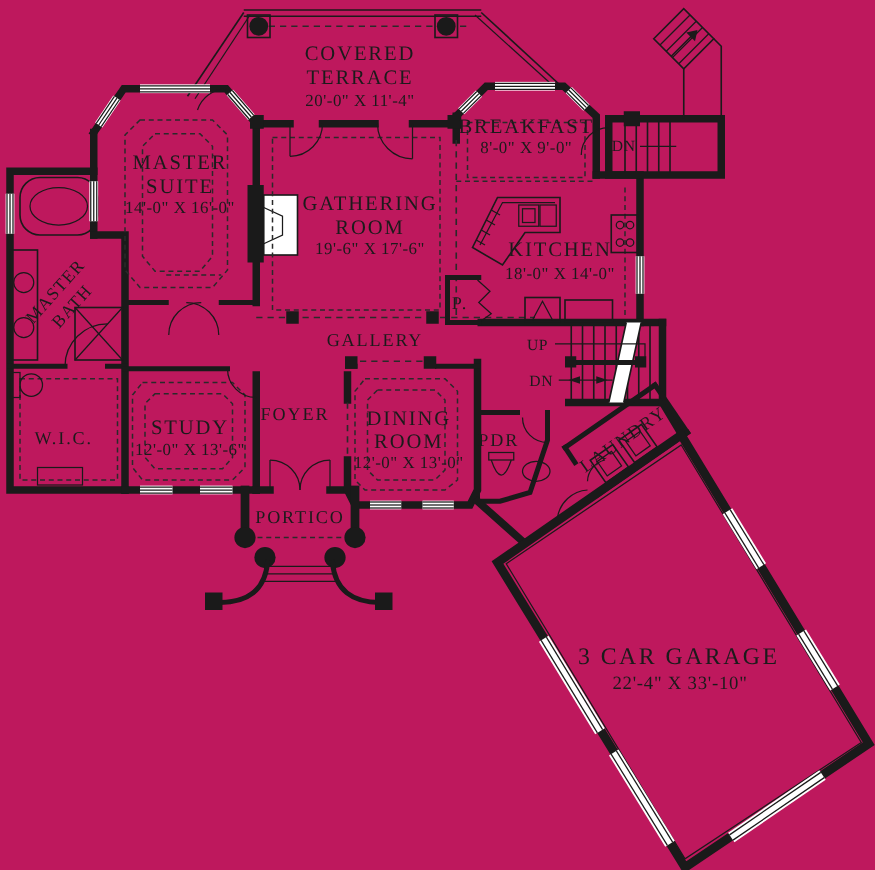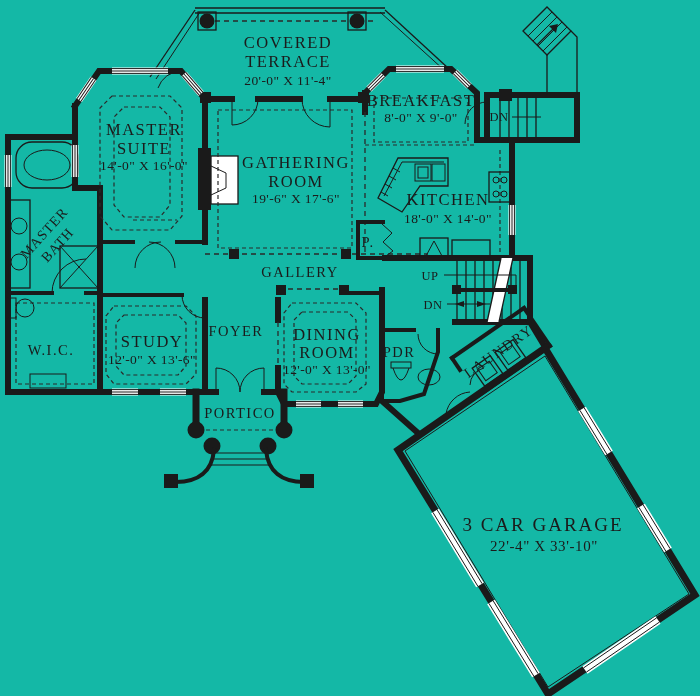--- a/index.html
+++ b/index.html
@@ -1,16 +1,16 @@
 <!DOCTYPE html>
 <html><head>
 <meta charset="utf-8">
 <style>
   html,body{margin:0;padding:0;background:#fff;}
-  .stage{position:relative;width:700px;height:696px;background:#14b8a6;overflow:hidden;}
+  .stage{position:relative;width:700px;height:696px;background:#be185d;overflow:hidden;}
   svg{display:block;}
   
   .w6{stroke:#1a1a1a;stroke-width:6;fill:none;stroke-linecap:square;}
   .w7{stroke:#1a1a1a;stroke-width:7;fill:none;stroke-linecap:square;}
   .w4{stroke:#1a1a1a;stroke-width:4;fill:none;stroke-linecap:square;}
   .thin{stroke:#1a1a1a;stroke-width:1.3;fill:none;}
   .thin2{stroke:#1a1a1a;stroke-width:1;fill:none;}
   .dash{stroke:#2a2a2a;stroke-width:1.3;fill:none;stroke-dasharray:5 4;}
   .dashf{stroke:#2a2a2a;stroke-width:1.2;fill:none;stroke-dasharray:4 3;}
   .blk{fill:#1a1a1a;stroke:none;}

